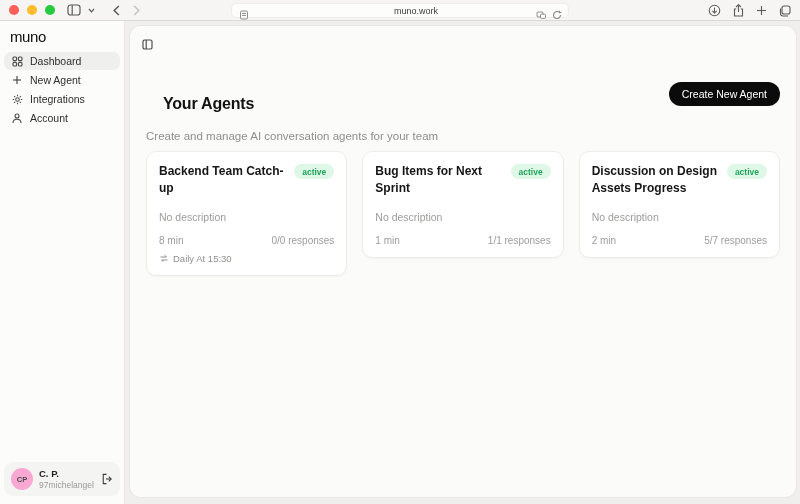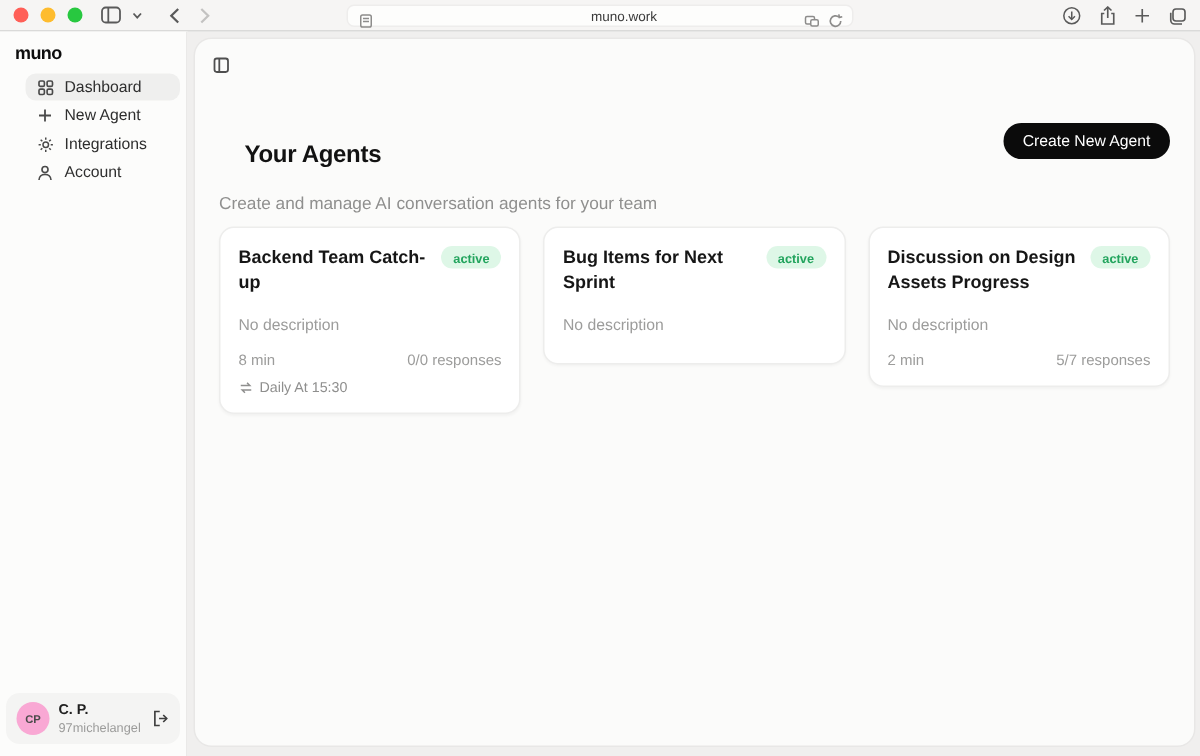--- a/index.html
+++ b/index.html
@@ -39,22 +39,22 @@
   .url-icons-right { position:absolute; right:6px; top:2px; display:flex; gap:5px; color:#8d8c8b; }
   .chrome-right { position:absolute; right:9px; top:0; height:21px; display:flex; align-items:center; gap:12px; color:#5a5a5a; }
   .chrome-right svg { display:block; }
 
   
   .app { flex:1; display:flex; position:relative; min-height:0; }
   .sidebar {
     width:125px; flex:0 0 125px; background:#fcfcfb;
     border-right:1px solid #eae9e8; position:relative;
   }
-  .logo { font-size:12px; font-weight:bold; letter-spacing:-0.4px; color:#0d0d0d; margin:7px 0 7px 10px; }
-  .nav { padding:0 4px; display:flex; flex-direction:column; gap:1px;margin-left:13px; }
+  .logo { font-size:15px; font-weight:normal; letter-spacing:-0.4px; color:#0d0d0d; margin:7px 0 7px 10px; }
+  .nav { padding:0 4px; display:flex; flex-direction:column; gap:1px; }
   .nav-item {
     display:flex; align-items:center; gap:7px;
     padding:3px 7px; height:18px; border-radius:7px;
     font-size:10.5px; color:#2e2e2e; cursor:default;
   }
   .nav-item.active { background:#efefee; }
   .nav-item .nicon { display:inline-flex; width:12px; justify-content:center; color:#4a4a4a; }
   .user-card {
     position:absolute; left:4px; right:4px; bottom:8px;
     background:#f4f4f3; border-radius:9px;
@@ -298,20 +298,26 @@
               </div>
             </div>
           </div>
 
           <div class="card">
             <div class="card-head">
               <span class="card-title">Bug Items for Next Sprint</span>
               <span class="badge">active</span>
             </div>
             <div class="card-desc">No description</div>
+            <div class="card-footer">
+              <div class="meta-row">
+                <span>1 min</span>
+                <span>1/1 responses</span>
+              </div>
+            </div>
           </div>
 
           <div class="card">
             <div class="card-head">
               <span class="card-title">Discussion on Design Assets Progress</span>
               <span class="badge">active</span>
             </div>
             <div class="card-desc">No description</div>
             <div class="card-footer">
               <div class="meta-row">

